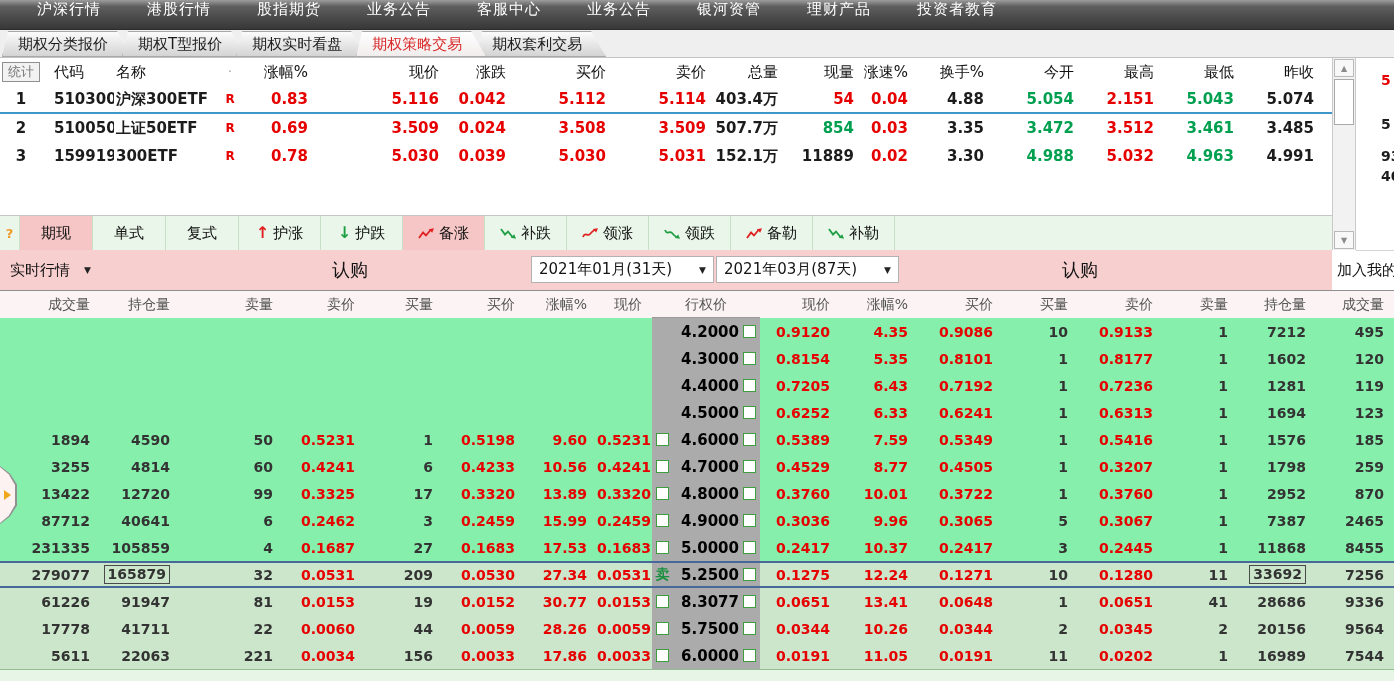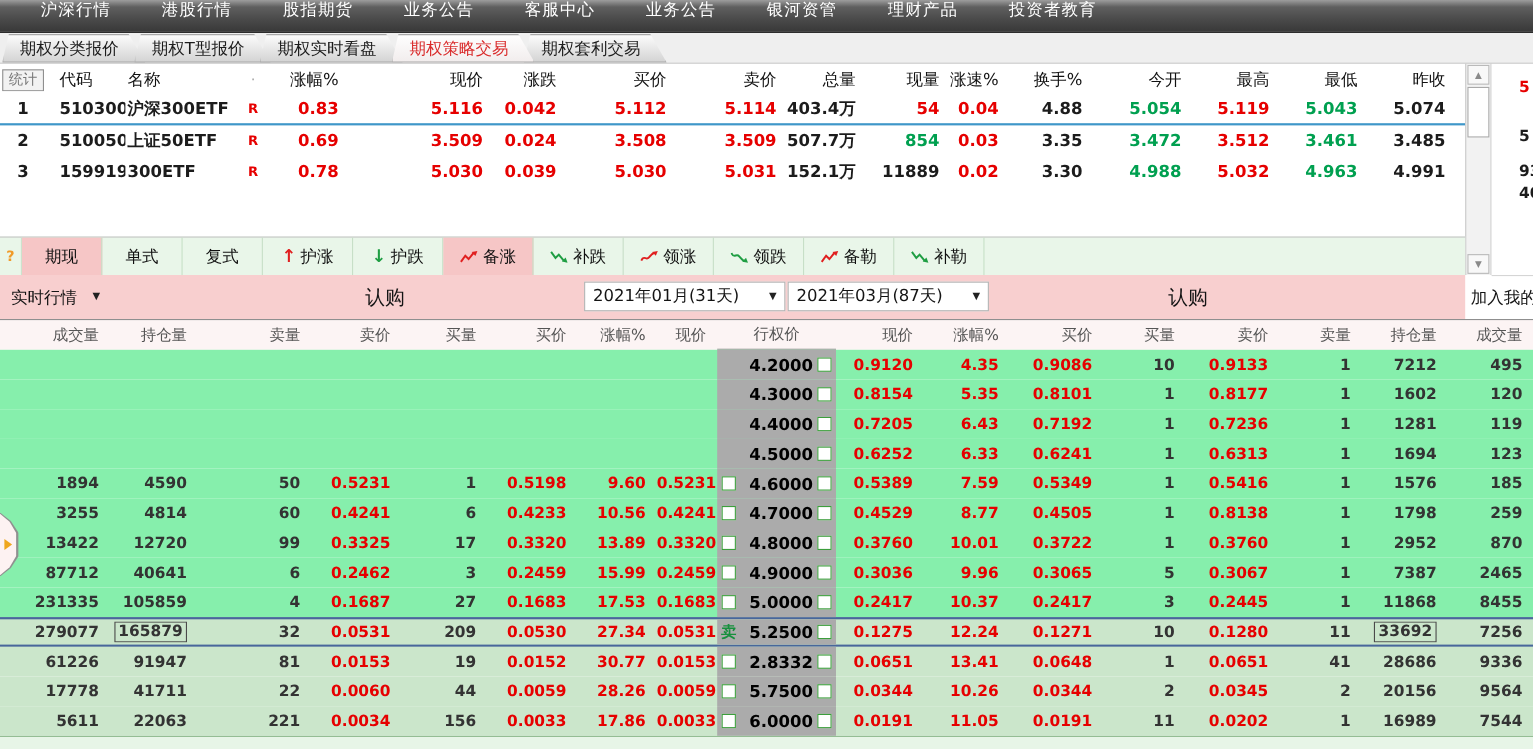--- a/index.html
+++ b/index.html
@@ -157,21 +157,21 @@
           <div class="qc r">0.83</div>
           <div class="qc r">5.116</div>
           <div class="qc r">0.042</div>
           <div class="qc r">5.112</div>
           <div class="qc r">5.114</div>
           <div class="qc k">403.4万</div>
           <div class="qc r">54</div>
           <div class="qc r">0.04</div>
           <div class="qc k">4.88</div>
           <div class="qc g">5.054</div>
-          <div class="qc r">5.119</div>
+          <div class="qc r">2.151</div>
           <div class="qc g">5.043</div>
           <div class="qc k">5.074</div>
         </div>
         <div class="quote-grid qrow">
           <div class="qc k">2</div>
           <div class="qc k">510050</div>
           <div class="qc k">上证50ETF</div>
           <div class="qc rmark">R</div>
           <div class="qc r">0.69</div>
           <div class="qc r">3.509</div>
@@ -484,21 +484,21 @@
           </span>
           <span class="strike-num">4.7000</span>
           <span class="slot">
             <span class="cb"></span>
           </span>
         </div>
         <div class="bc r">0.4529</div>
         <div class="bc r">8.77</div>
         <div class="bc r">0.4505</div>
         <div class="bc k">1</div>
-        <div class="bc r">0.8138</div>
+        <div class="bc r">0.3207</div>
         <div class="bc k">1</div>
         <div class="bc k">1798</div>
         <div class="bc k">259</div>
       </div>
       <div class="board-grid brow pink">
         <div class="bc k">13422</div>
         <div class="bc k">12720</div>
         <div class="bc k">99</div>
         <div class="bc r">0.3325</div>
         <div class="bc k">17</div>
@@ -610,21 +610,21 @@
         <div class="bc k">81</div>
         <div class="bc r">0.0153</div>
         <div class="bc k">19</div>
         <div class="bc r">0.0152</div>
         <div class="bc r">30.77</div>
         <div class="bc r">0.0153</div>
         <div class="strike-cell">
           <span class="slot">
             <span class="cb"></span>
           </span>
-          <span class="strike-num">2.8332</span>
+          <span class="strike-num">8.3077</span>
           <span class="slot">
             <span class="cb"></span>
           </span>
         </div>
         <div class="bc r">0.0651</div>
         <div class="bc r">13.41</div>
         <div class="bc r">0.0648</div>
         <div class="bc k">1</div>
         <div class="bc r">0.0651</div>
         <div class="bc k">41</div>

